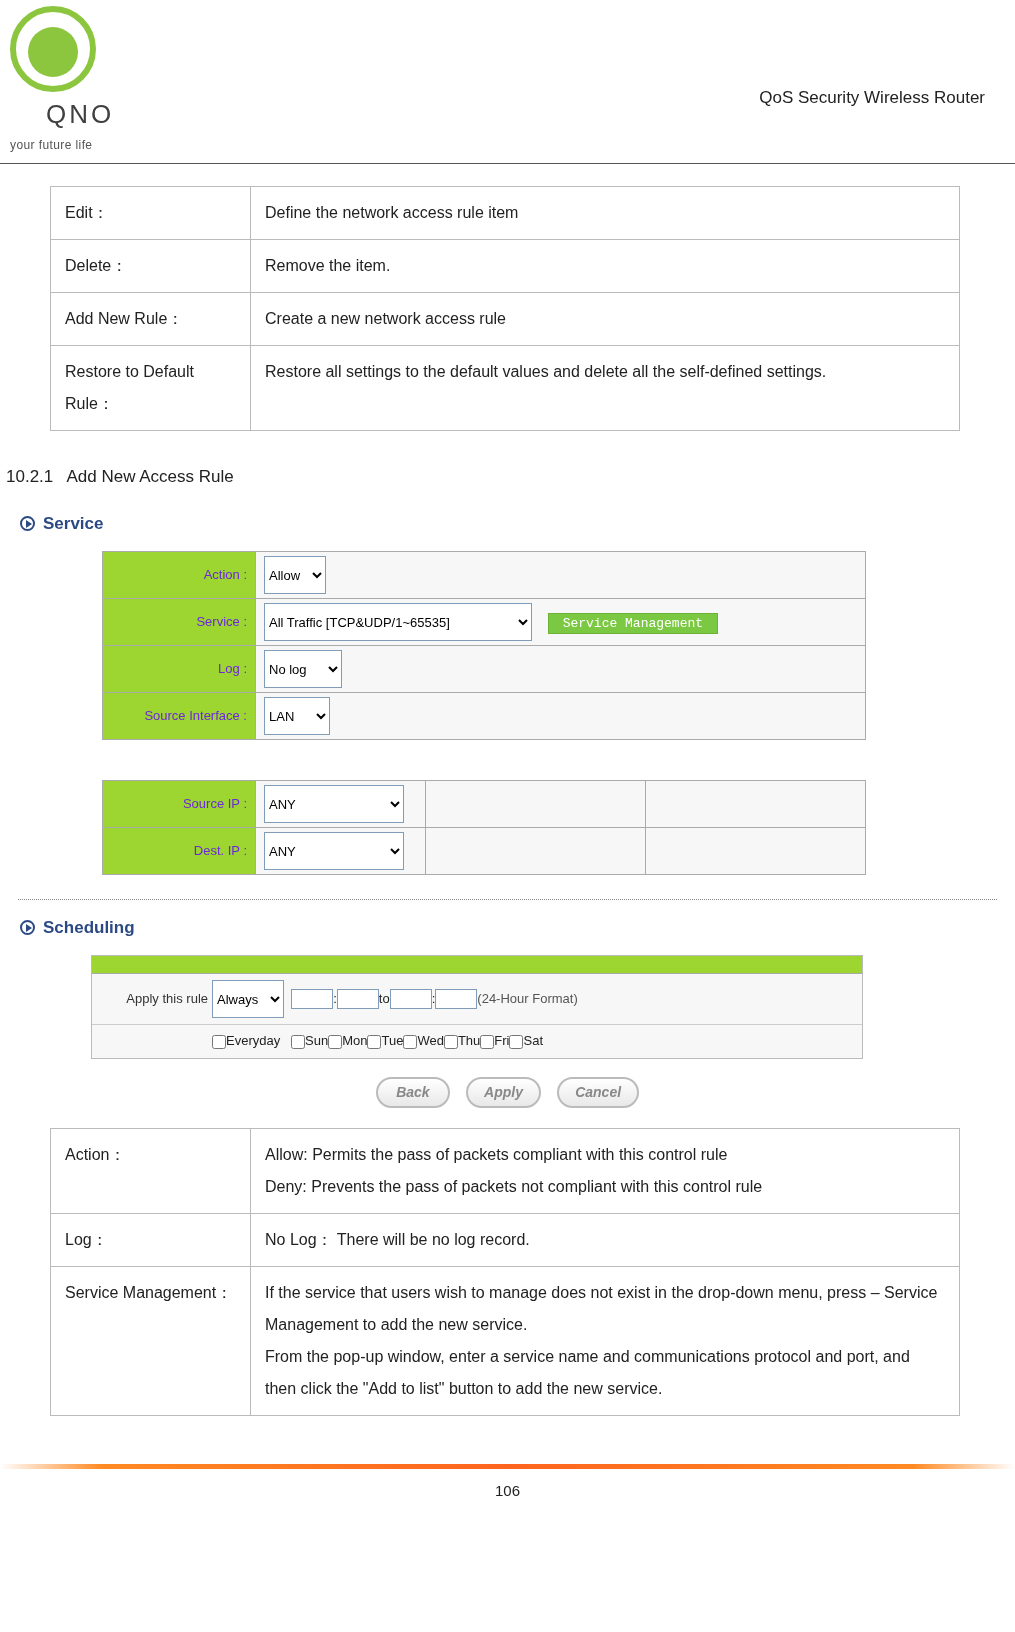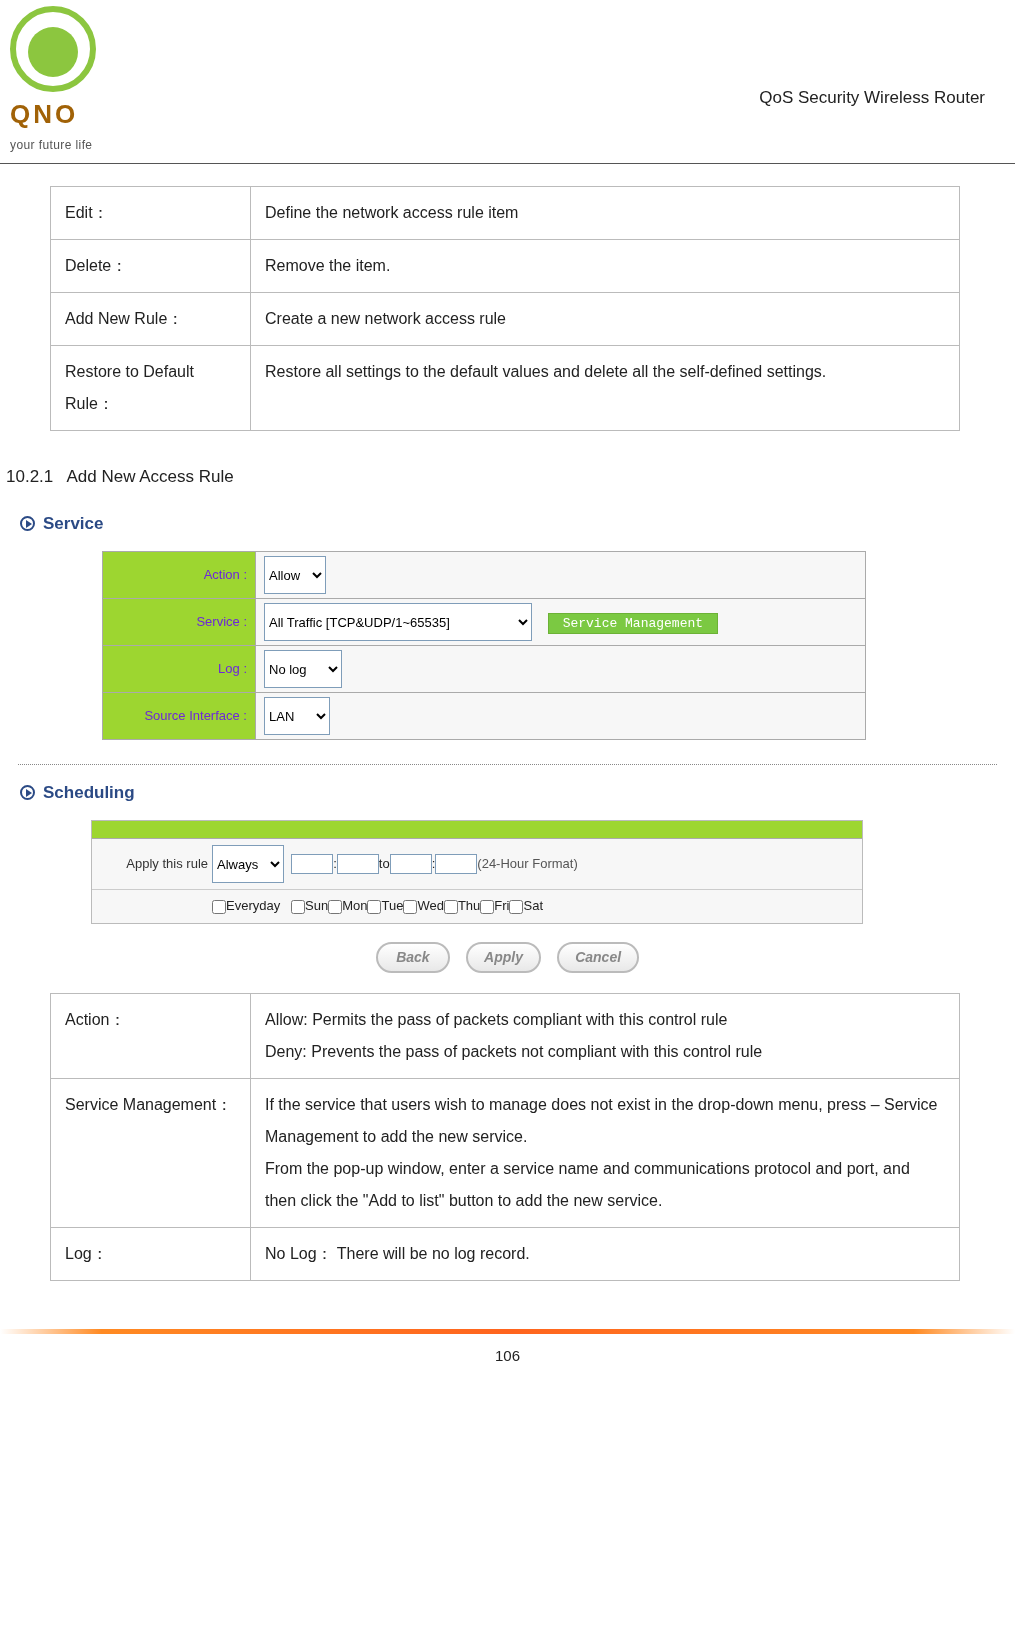--- a/index.html
+++ b/index.html
@@ -9,21 +9,21 @@
     .page-header { display: flex; justify-content: space-between; align-items: flex-start; padding: 6px 30px 8px 10px; border-bottom: 1px solid #555; margin-bottom: 22px; }
     .logo-wrap { display: flex; flex-direction: column; align-items: flex-start; }
     .logo-circle-outer {
       width: 86px; height: 86px; border: 6px solid #8CC63F; border-radius: 50%;
       display: flex; align-items: center; justify-content: center; position: relative;
     }
     .logo-circle-inner {
       width: 50px; height: 50px; background: #8CC63F; border-radius: 50%;
       position: absolute; top: 15px; right: 12px;
     }
-    .logo-text { font-family: Arial Black, Arial, sans-serif; font-weight: 700; font-size: 26px; letter-spacing: 3px; margin-top: 2px; color:#a16207; }
+    .logo-text { font-family: Arial Black, Arial, sans-serif; font-weight: 400; font-size: 26px; letter-spacing: 3px; margin-top: 2px; color:#404040;margin-left:36px; }
     .tagline { font-family: Arial, sans-serif; font-size: 12px; color: #555; letter-spacing: 0.4px; }
     .header-right { font-size: 17px; margin-top: 78px; }
 
     
     .def-table { border-collapse: collapse; margin: 0 50px 10px 50px; width: 910px; font-size: 16px; }
     .def-table td { border: 1px solid #bbb; padding: 10px 14px; vertical-align: top; line-height: 2.0; }
     .def-table td:first-child { width: 200px; }
 
     
     .sec-head { font-size: 17px; margin: 32px 0 20px 6px; }
@@ -138,20 +138,44 @@
       <th>Source Interface :</th>
       <td>
         <select class="ui-select" style="width:66px;">
           <option>LAN</option>
         </select>
       </td>
     </tr>
   </tbody>
     </table>
 
+  <table class="form-table form-row-group2">
+    <tbody>
+        <tr>
+      <th>Source IP :</th>
+      <td style="width:170px;">
+        <select class="ui-select" style="width:140px;">
+          <option>ANY</option>
+        </select>
+      </td>
+      <td></td>
+      <td></td>
+    </tr>
+    <tr>
+      <th>Dest. IP :</th>
+      <td>
+        <select class="ui-select" style="width:140px;">
+          <option>ANY</option>
+        </select>
+      </td>
+      <td></td>
+      <td></td>
+    </tr>
+  </tbody>
+    </table>
 </div>
 
 <hr class="dotted-sep">
 
 <div class="ui-panel-wrap">
   <div class="panel-title">
     <span class="blue-bullet"></span>
     <span>Scheduling</span>
   </div>
 
@@ -195,25 +219,25 @@
 </div>
 
 <table class="def-table">
   <tbody>
       <tr>
     <td>Action：</td>
     <td style="white-space:pre-line;">Allow: Permits the pass of packets compliant with this control rule
 Deny: Prevents the pass of packets not compliant with this control rule</td>
   </tr>
   <tr>
+    <td>Log：</td>
+    <td>No Log：  There will be no log record.</td>
+  </tr>
+  <tr>
     <td>Service Management：</td>
     <td style="white-space:pre-line;">If the service that users wish to manage does not exist in the drop-down menu, press – Service Management to add the new service.
 From the pop-up window, enter a service name and communications protocol and port, and then click the "Add to list" button to add the new service.</td>
   </tr>
-  <tr>
-    <td>Log：</td>
-    <td>No Log：  There will be no log record.</td>
-  </tr>
 </tbody>
   </table>
 
 <div class="footer-bar"></div>
 <div class="page-num">106</div>
 
 </body></html>

